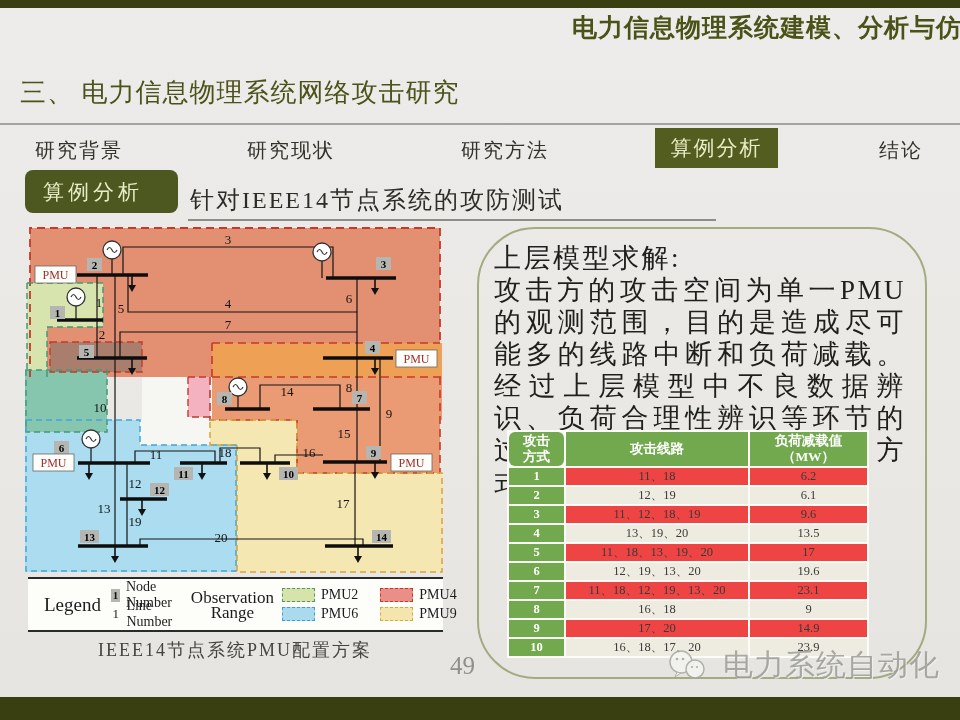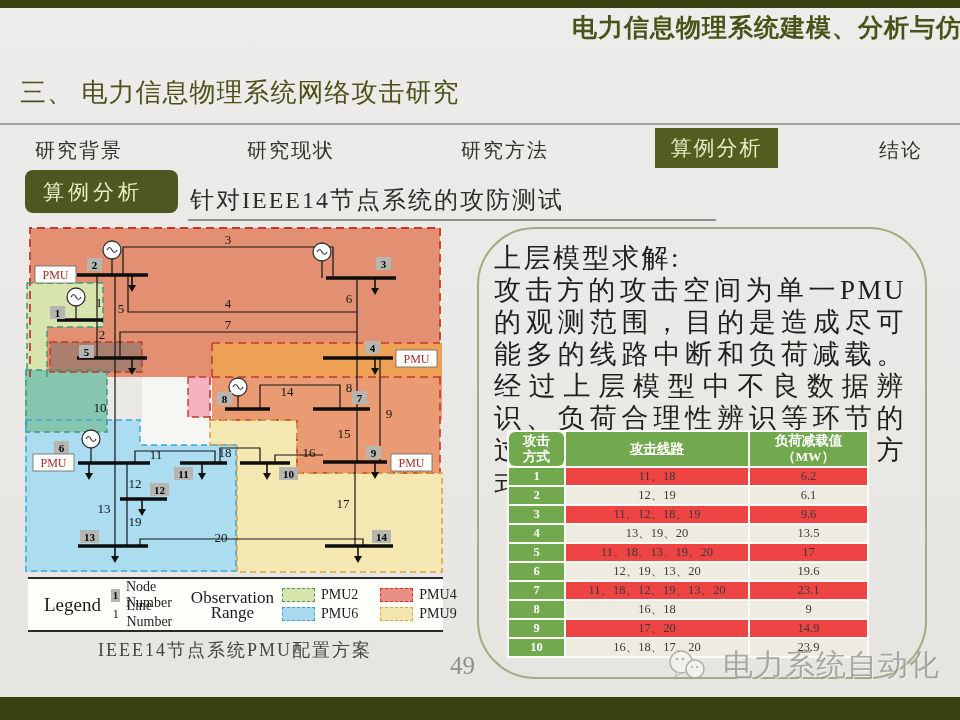--- a/index.html
+++ b/index.html
@@ -45,21 +45,21 @@
   .panel-text{position:absolute;left:494px;top:242px;width:412px;font-size:27px;color:#1f1f1c;
     line-height:32px;letter-spacing:2.5px;text-align:justify;}
   .panel-text .p-title{display:block;}
   
   table.attack{position:absolute;left:507px;top:430px;border-collapse:separate;border-spacing:2px;
     background:#fbfbf7;font-family:"Liberation Serif","DejaVu Serif",serif;}
   table.attack th{background:#72a94f;color:#fff;font-weight:bold;text-align:center;
     font-size:13.5px;line-height:16px;padding:1px 2px;}
   table.attack td{font-size:12.5px;color:#3a3a38;text-align:center;height:17px;padding:0 2px;}
   table.attack .c1{width:51px;border-radius:6px;}
-  table.attack .c2{width:178px;text-decoration:underline;}
+  table.attack .c2{width:178px;}
   table.attack .c3{width:113px;}
   table.attack td.mode{background:#72a94f;color:#fff;font-weight:bold;}
   table.attack tr.odd td.data{background:#ef4444;}
   table.attack tr.even td.data{background:#eeece1;}
   .page-number{position:absolute;left:450px;top:652px;font-size:25px;color:#8f8f8b;}
   .watermark{position:absolute;left:665px;top:645px;display:flex;align-items:flex-start;gap:12px;
     z-index:5;opacity:.85;}
   .watermark .wm-text{font-size:30px;color:#9d9d96;letter-spacing:1px;
     text-shadow:1px 1px 0 #f2f2ef;}
 </style>

